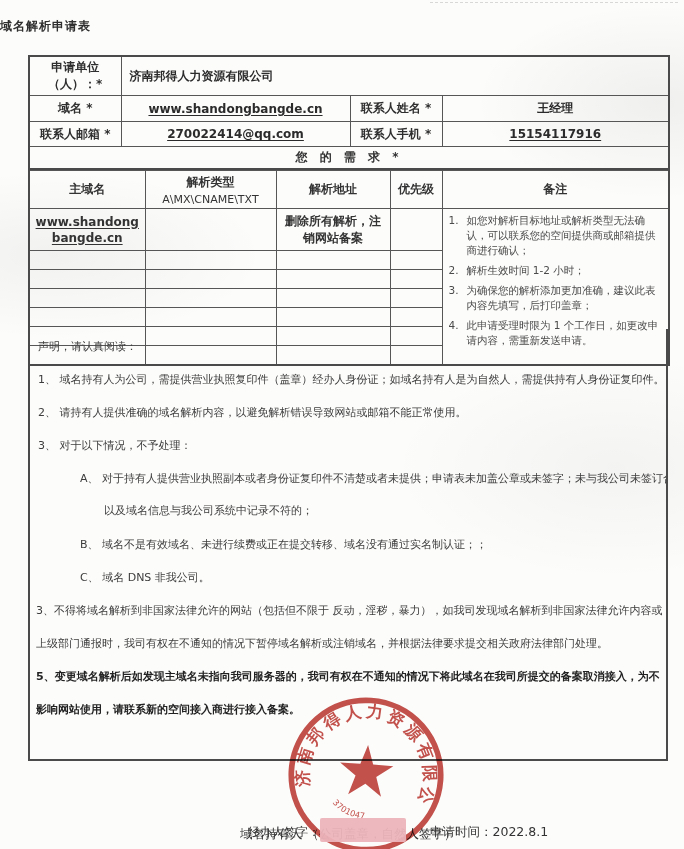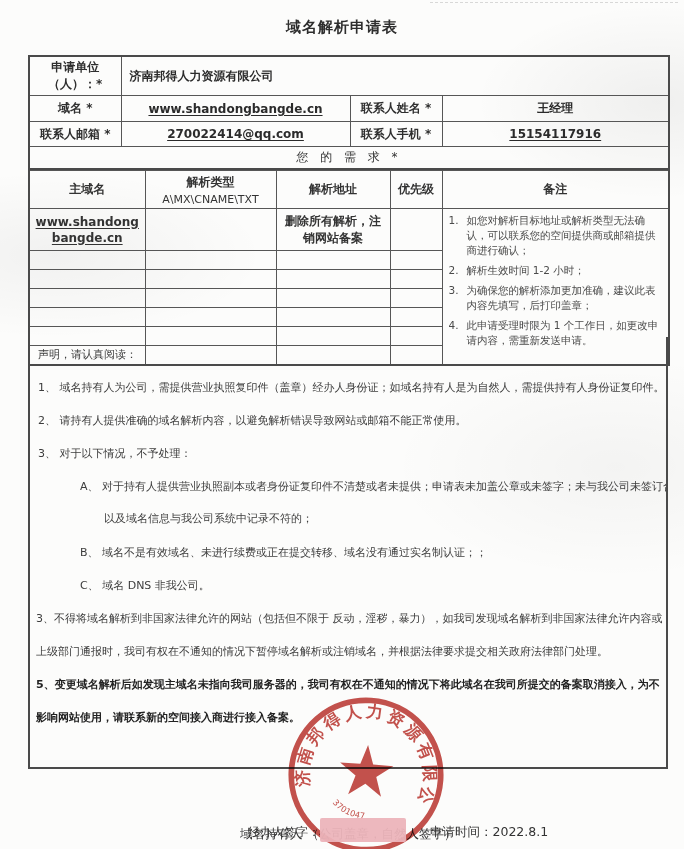--- a/index.html
+++ b/index.html
@@ -9,43 +9,43 @@
     position: relative; width: 684px; height: 849px; margin: 0 auto;
     background:
       radial-gradient(ellipse 300px 120px at 8% 30%, rgba(0,0,0,0.045), transparent 70%),
       radial-gradient(ellipse 260px 140px at 96% 12%, rgba(0,0,0,0.05), transparent 70%),
       radial-gradient(ellipse 320px 160px at 90% 55%, rgba(0,0,0,0.035), transparent 70%),
       #fcfcfb;
     overflow: hidden;
   }
   .scan-artifact { position: absolute; top: 2px; left: 430px; width: 248px; border-top: 1px dashed #c9c9c9; opacity: .7; }
 
-  .doc-title { position: absolute; top: 18px; left: 0; width: 100%; text-align: center;
-    font-size: 15px; font-weight: bold; color: #2e2e2e; letter-spacing: 1px; }
+  .doc-title { position: absolute; top: 18px; left: 0; width: 100%; 
+    font-size: 12px; font-weight: bold; color: #2e2e2e; letter-spacing: 1px; }
 
   .tables { position: absolute; top: 55px; left: 28px; width: 640px; }
   table { border-collapse: collapse; table-layout: fixed; width: 640px; }
   td { border: 1px solid #565656; font-size: 12px; color: #333; text-align: center; vertical-align: middle; padding: 2px 4px; overflow: hidden; }
   table.outer { border: 2px solid #4a4a4a; }
   .lbl { font-weight: bold; color: #2f2f2f; }
   .val { font-weight: bold; color: #2b2b2b; }
   .u { text-decoration: underline; text-underline-offset: 2px; }
   .left { text-align: left; padding-left: 8px; }
-  .needs { font-weight: normal; letter-spacing: 4px; height: 21px; }
+  .needs { font-weight: bold; letter-spacing: 4px; height: 21px; }
   .hdr { font-weight: bold; }
   .hdr-sub { display: block; font-weight: normal; font-size: 11px; margin-top: 2px; }
   .domain-cell { font-weight: bold; word-break: break-all; line-height: 16px; }
   .addr-cell { font-weight: bold; line-height: 17px; }
   .emptyrow td { height: 19px; }
   .notes-cell { vertical-align: top; text-align: left; padding: 4px 6px 4px 4px; }
   ol.notes { list-style: none; counter-reset: n; font-size: 10.5px; color: #4a4a4a; }
   ol.notes li { counter-increment: n; position: relative; padding-left: 20px; margin-bottom: 5px; line-height: 15px; }
   ol.notes li::before { content: counter(n) "."; position: absolute; left: 2px; }
 
-  .decl-box { position: absolute; top: 337px; left: 28px; width: 640px; height: 432px;
+  .decl-box { position: absolute; top: 329px; left: 28px; width: 640px; height: 432px;
     border: 2px solid #4a4a4a; border-top: none; padding: 8px 6px 0 6px; overflow: hidden; }
   .decl-box p { font-size: 11px; color: #3c3c3c; line-height: 19px; margin: 0 0 14px 0; white-space: nowrap; }
   .decl-box p.ind1 { padding-left: 2px; }
   .decl-box p.ind2 { padding-left: 44px; }
   .decl-box p.ind3 { padding-left: 68px; font-family: Liberation Mono, monospace; }
   .decl-box p.bold { font-weight: bold; color: #222; }
 
   .sig-holder { position: absolute; top: 826px; left: 240px; font-size: 12.5px; color: #333; }
   .sig-agent  { position: absolute; top: 824px; left: 248px; font-size: 12px; color: #333; }
   .sig-date   { position: absolute; top: 824px; left: 430px; font-size: 12.5px; color: #333; }

